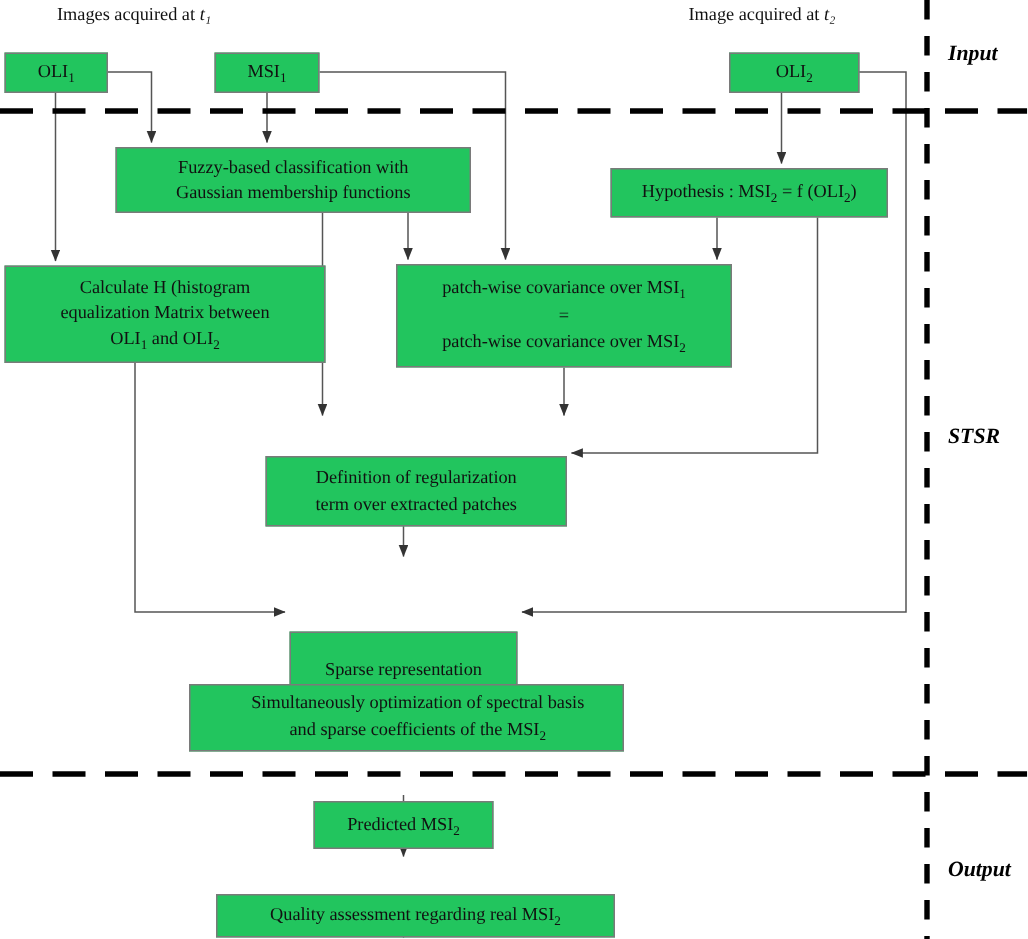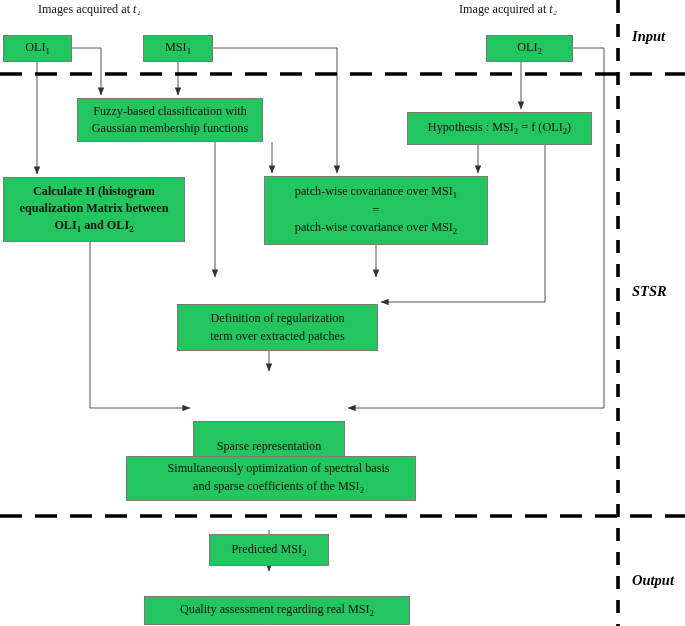--- a/index.html
+++ b/index.html
@@ -121,32 +121,32 @@
   </div>
 
   <div class="node" style="left:143px; top:35px; width:70px; height:27px;">
     <div class="inner"><span>MSI</span><sub>1</sub></div>
   </div>
 
   <div class="node" style="left:486px; top:35px; width:87px; height:27px;">
     <div class="inner"><span>OLI</span><sub>2</sub></div>
   </div>
 
-  <div class="node" style="left:77px; top:98px; width:186px; height:44px;">
+  <div class="node" style="left:77px; top:98px; width:237px; height:44px;">
     <div class="inner">
       <span>Fuzzy-based classification with</span><br>
       <span>Gaussian membership functions</span>
     </div>
   </div>
 
   <div class="node" style="left:407px; top:112px; width:185px; height:33px;">
     <div class="inner"><span>Hypothesis :  MSI</span><sub>2</sub><span> = f (OLI</span><sub>2</sub><span>)</span></div>
   </div>
 
-  <div class="node" style="left:3px; top:177px; width:182px; height:65px;font-weight:bold;">
+  <div class="node" style="left:3px; top:177px; width:214px; height:65px;">
     <div class="inner">
       <span>Calculate H (histogram</span><br>
       <span>equalization Matrix between</span><br>
       <span>OLI</span><sub>1</sub><span> and OLI</span><sub>2</sub>
     </div>
   </div>
 
   <div class="node" style="left:264px; top:176px; width:224px; height:69px;">
     <div class="inner">
       <span>patch-wise covariance over MSI</span><sub>1</sub><br>

